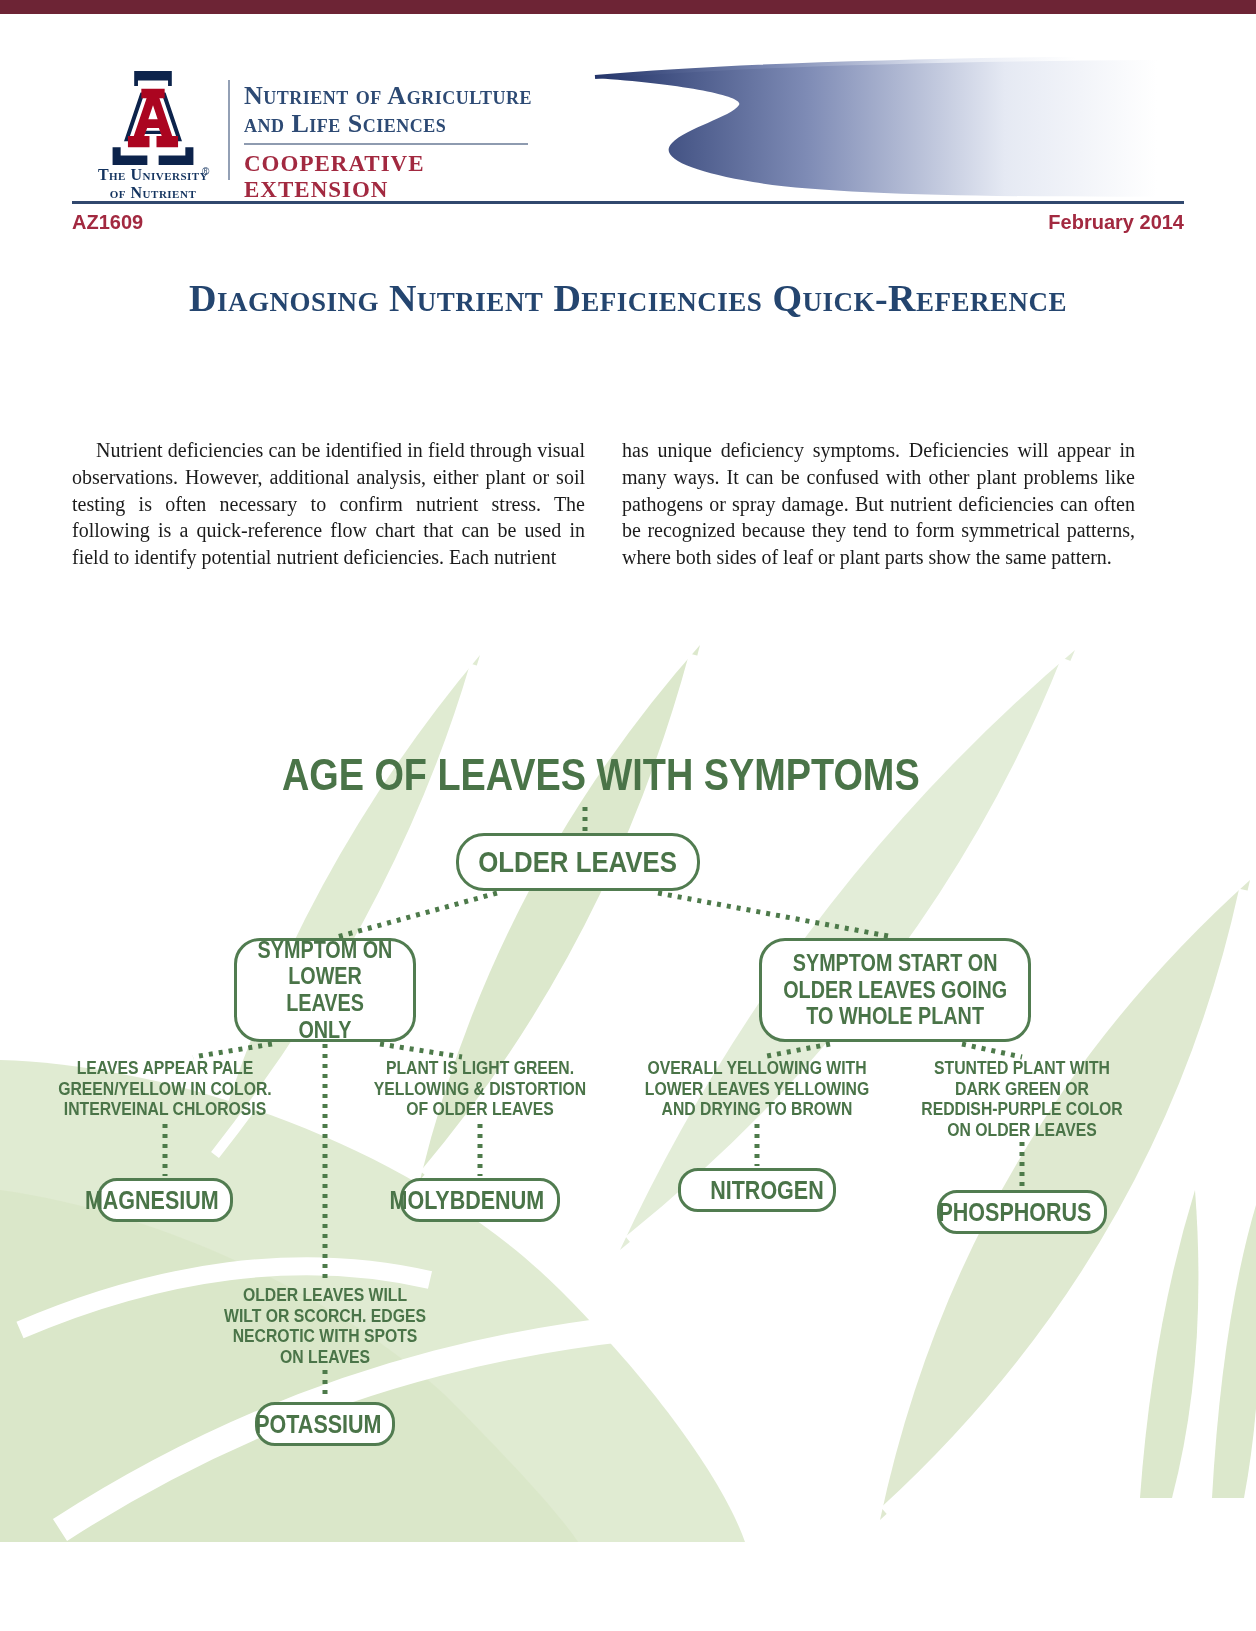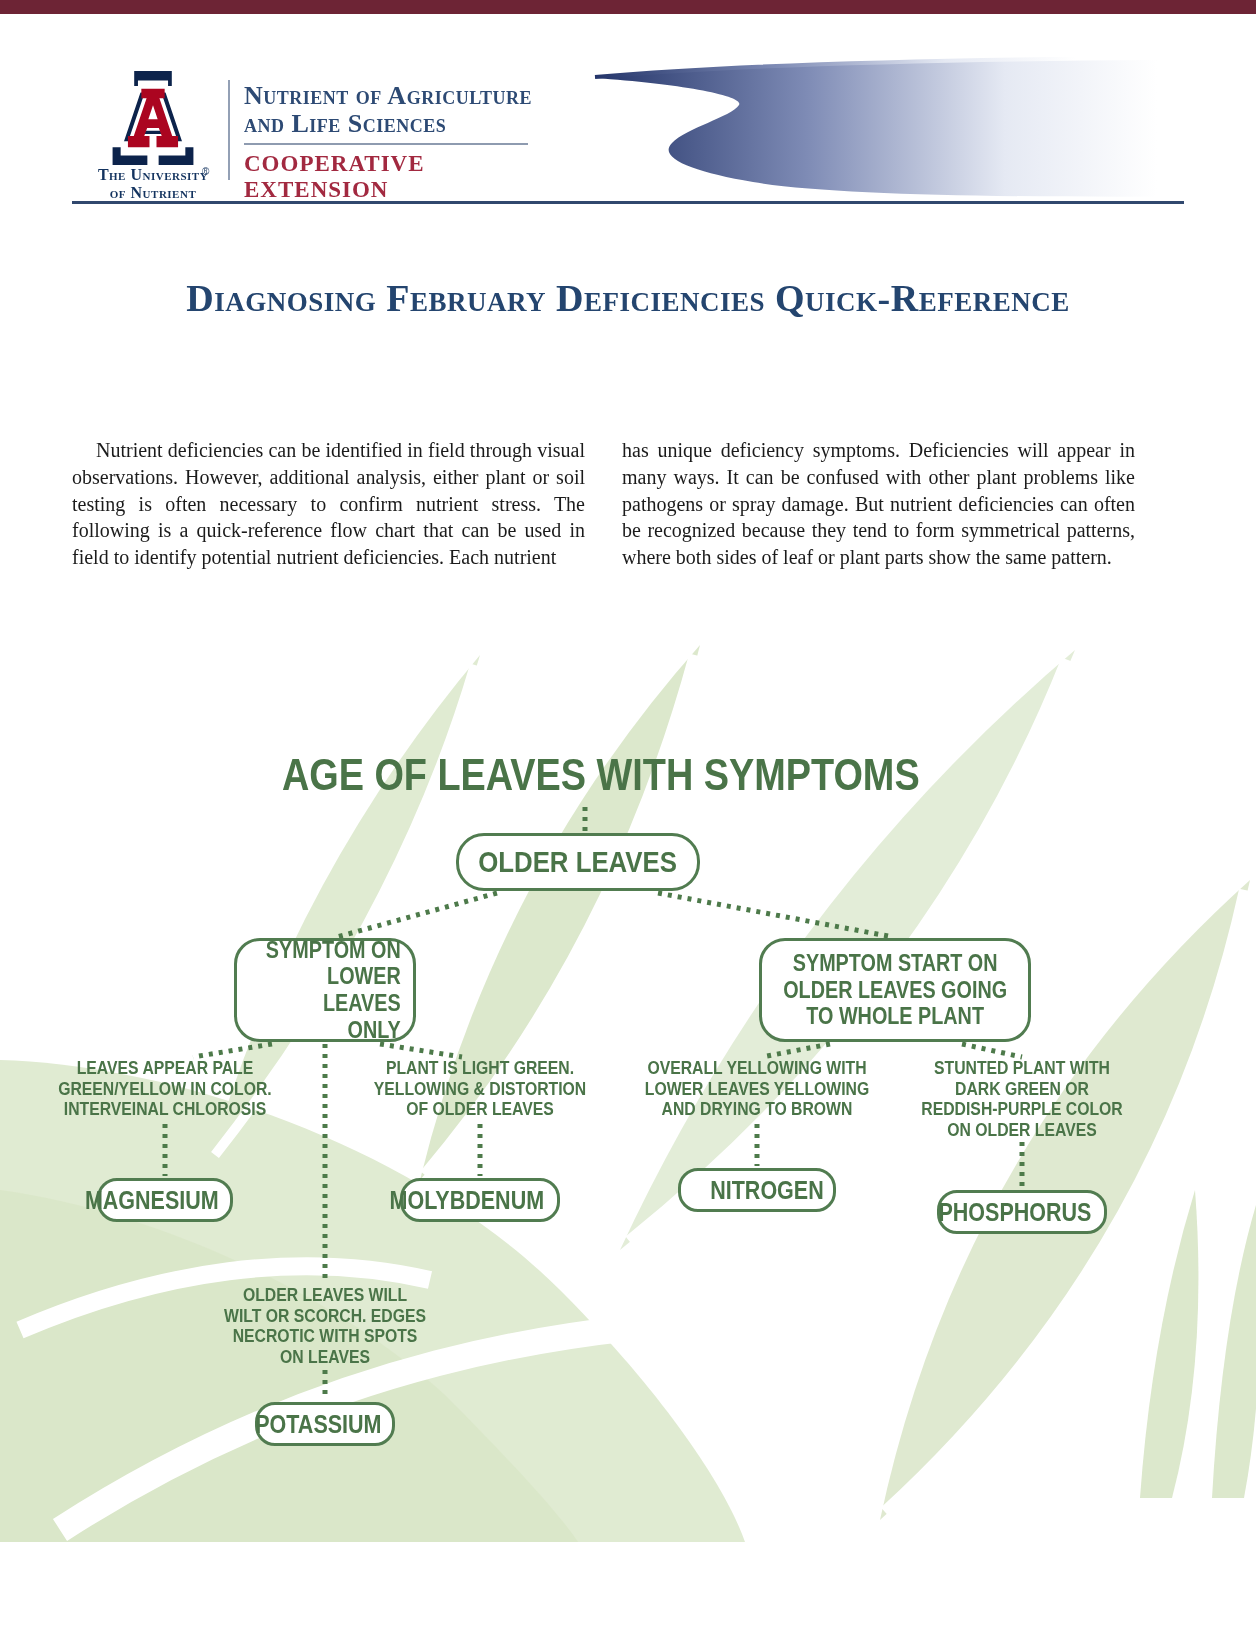--- a/index.html
+++ b/index.html
@@ -93,22 +93,26 @@
         <stop offset="0.62" stop-color="#e5e9f3"></stop>
         <stop offset="0.85" stop-color="#ffffff"></stop>
       </linearGradient>
     </defs>
     <path fill="url(#swg)" d="M35,22 C160,9 330,4 696,3 L696,140 C470,142 275,140 193,126 C133,116 97,102 112,87 C126,72 171,61 179,49 C185,40 122,28 35,22 Z"></path>
     <path fill="none" stroke="url(#swg)" stroke-width="4" d="M35,21 C200,7 400,3 600,2"></path>
   </svg>
 
   <div class="abs header-rule"></div>
 
-
-  <h1 class="abs doc-title smallcaps">Diagnosing February Deficiencies Quick-Reference</h1>
+  <div class="abs pubrow">
+    <span>AZ1609</span>
+    <span>February 2014</span>
+  </div>
+
+  <h1 class="abs doc-title smallcaps">Diagnosing Nutrient Deficiencies Quick-Reference</h1>
 
   <div class="abs body-col col-left">Nutrient deficiencies can be identified in field through visual observations. However, additional analysis, either plant or soil testing is often necessary to confirm nutrient stress. The following is a quick-reference flow chart that can be used in field to identify potential nutrient deficiencies. Each nutrient</div>
   <div class="abs body-col col-right">has unique deficiency symptoms. Deficiencies will appear in many ways. It can be confused with other plant problems like pathogens or spray damage. But nutrient deficiencies can often be recognized because they tend to form symmetrical patterns, where both sides of leaf or plant parts show the same pattern.</div>
 
   <div class="abs chart">
 
     <svg class="layer" width="1256" height="930" viewBox="0 0 1256 930">
       <path d="M0,430 C180,435 420,520 560,660 C660,760 725,855 745,912 L0,912 Z" fill="#e0ebd2"></path>
       <path d="M0,560 C150,580 330,660 445,765 C525,845 565,892 578,912 L0,912 Z" fill="#d8e5c6" opacity="0.75"></path>
       <path d="M210,530 Q398,305 480,25 Q292,249 210,530 Z" fill="#e0ebd2"></path>
@@ -142,21 +146,21 @@
     </svg>
 
     <div class="chart-title">
       <span class="cond">AGE OF LEAVES WITH SYMPTOMS</span>
     </div>
 
     <div class="node node-root" style="left:456px; top:203px; width:244px; height:58px;">
       <span class="cond">OLDER LEAVES</span>
     </div>
 
-    <div class="node node-branch" style="left:234px; top:308px; width:182px; height:104px;text-align:right;">
+    <div class="node node-branch" style="left:234px; top:308px; width:182px; height:104px;">
       <div class="cond" style="white-space:normal;">
         <div>SYMPTOM ON</div>
         <div>LOWER LEAVES</div>
         <div>ONLY</div>
       </div>
     </div>
     <div class="node node-branch" style="left:759px; top:308px; width:272px; height:104px;">
       <div class="cond" style="white-space:normal;">
         <div>SYMPTOM START ON</div>
         <div>OLDER LEAVES GOING</div>

